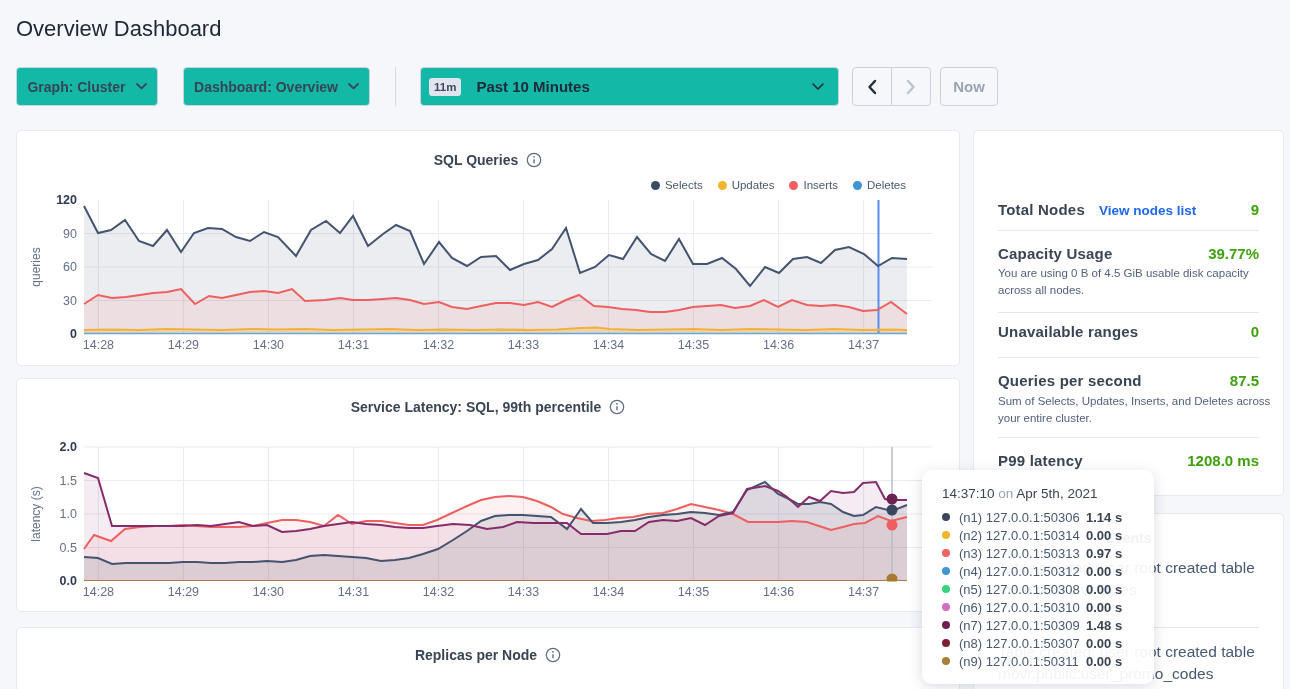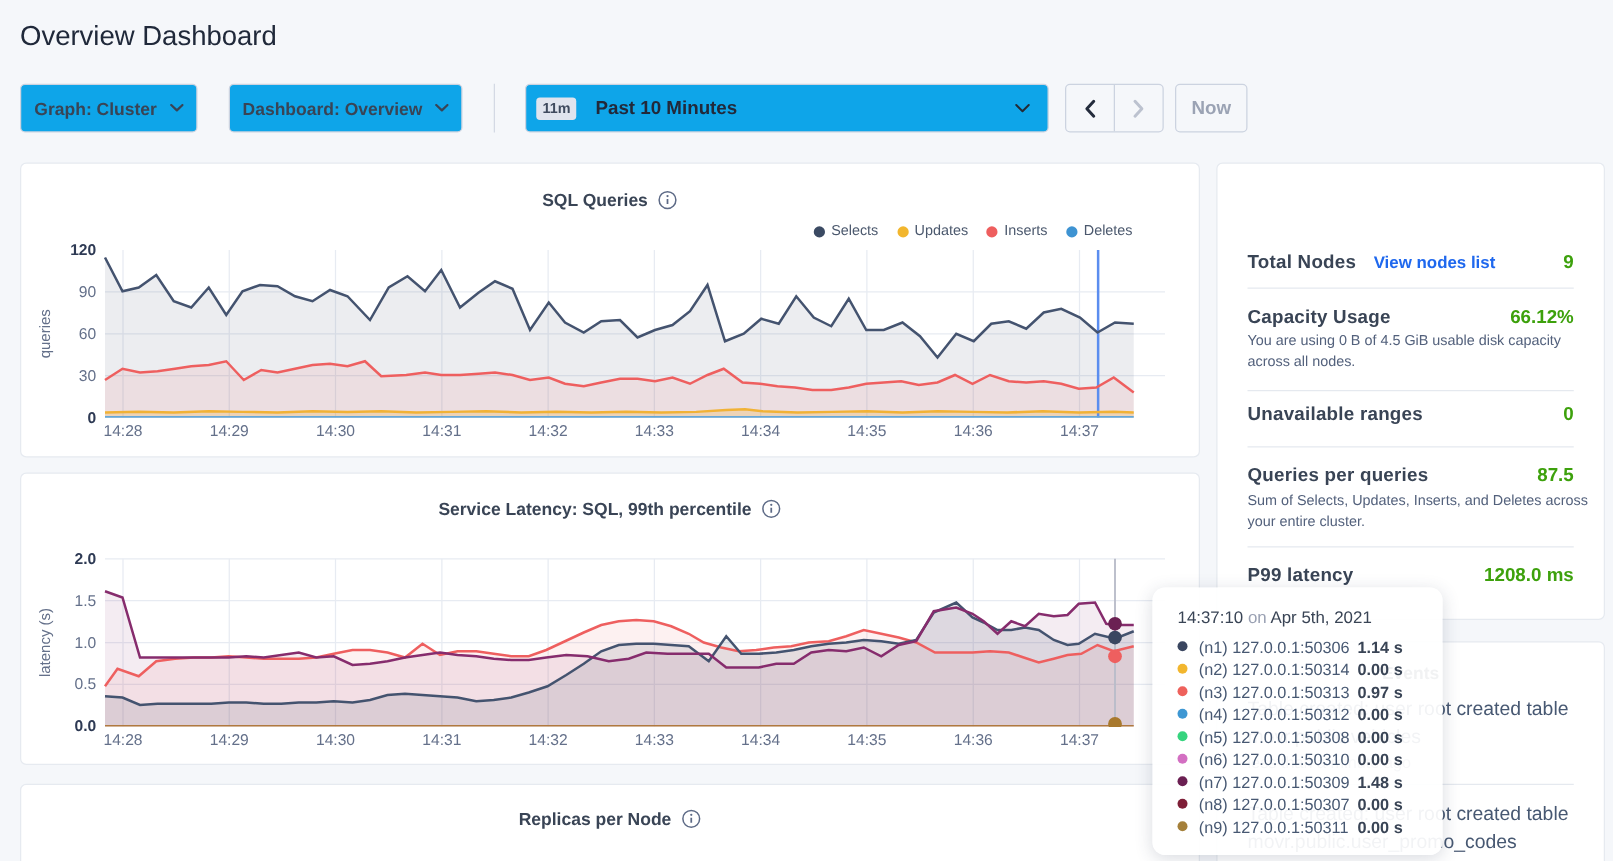--- a/index.html
+++ b/index.html
@@ -1,18 +1,18 @@
 <!DOCTYPE html>
 <html><head><meta charset="utf-8"><style>
 * { margin:0; padding:0; box-sizing:border-box; }
 html,body { width:1290px; height:689px; overflow:hidden; background:#f5f7fa;
   font-family:"Liberation Sans", sans-serif; }
 .abs { position:absolute; }
 .card { position:absolute; background:#fff; border:1px solid #e6eaf0; border-radius:5px; }
-.btn { position:absolute; background:#0ea5e9; border:1px solid #ccd3e0; border-radius:4px;
+.btn { position:absolute; background:#14b8a6; border:1px solid #ccd3e0; border-radius:4px;
   display:flex; align-items:center; justify-content:center;
   font-weight:bold; font-size:14px; color:#394455; }
 .ctitle { position:absolute; left:0; right:0; display:flex; justify-content:center;
   align-items:center; gap:8px; font-weight:bold; font-size:14px; color:#394455; }
 .srow { position:absolute; left:24px; right:24px; display:flex; align-items:baseline; }
 .stitle { font-weight:bold; font-size:15px; color:#394455; letter-spacing:0.2px; }
 .sval { margin-left:auto; font-weight:bold; font-size:15px; color:#3da10c; }
 .sdesc { position:absolute; left:24px; white-space:nowrap; font-size:11.5px; line-height:17.5px; color:#53617c; }
 .sdiv { position:absolute; left:24px; right:24px; height:1px; background:#e5e9ef; }
 .leg { display:flex; align-items:center; gap:5px; font-size:11.5px; color:#4b586d; }
@@ -173,31 +173,31 @@
 
 <div class="card" style="left:973px;top:130px;width:311px;height:366px;">
   <div class="srow" style="top:70px;justify-content:center;">
     <span class="stitle">Total Nodes</span>
     <span style="margin-left:14px;font-weight:bold;font-size:13.5px;color:#1f68ee;">View nodes list</span>
     <span class="sval">9</span>
   </div>
   <div class="sdiv" style="top:98.5px;"></div>
   <div class="srow" style="top:113.5px;">
       <span class="stitle">Capacity Usage</span>
-      <span class="sval">66.12%</span>
+      <span class="sval">39.77%</span>
     </div>
   <div class="sdesc" style="top:133.5px;">You are using 0 B of 4.5 GiB usable disk capacity<br>across all nodes.</div>
   <div class="sdiv" style="top:180.5px;"></div>
   <div class="srow" style="top:192px;">
       <span class="stitle">Unavailable ranges</span>
       <span class="sval">0</span>
     </div>
   <div class="sdiv" style="top:226px;"></div>
   <div class="srow" style="top:240.5px;">
-      <span class="stitle">Queries per queries</span>
+      <span class="stitle">Queries per second</span>
       <span class="sval">87.5</span>
     </div>
   <div class="sdesc" style="top:261.5px;">Sum of Selects, Updates, Inserts, and Deletes across<br>your entire cluster.</div>
   <div class="sdiv" style="top:305.5px;"></div>
   <div class="srow" style="top:320.5px;">
       <span class="stitle">P99 latency</span>
       <span class="sval">1208.0 ms</span>
     </div>
 </div>
 

